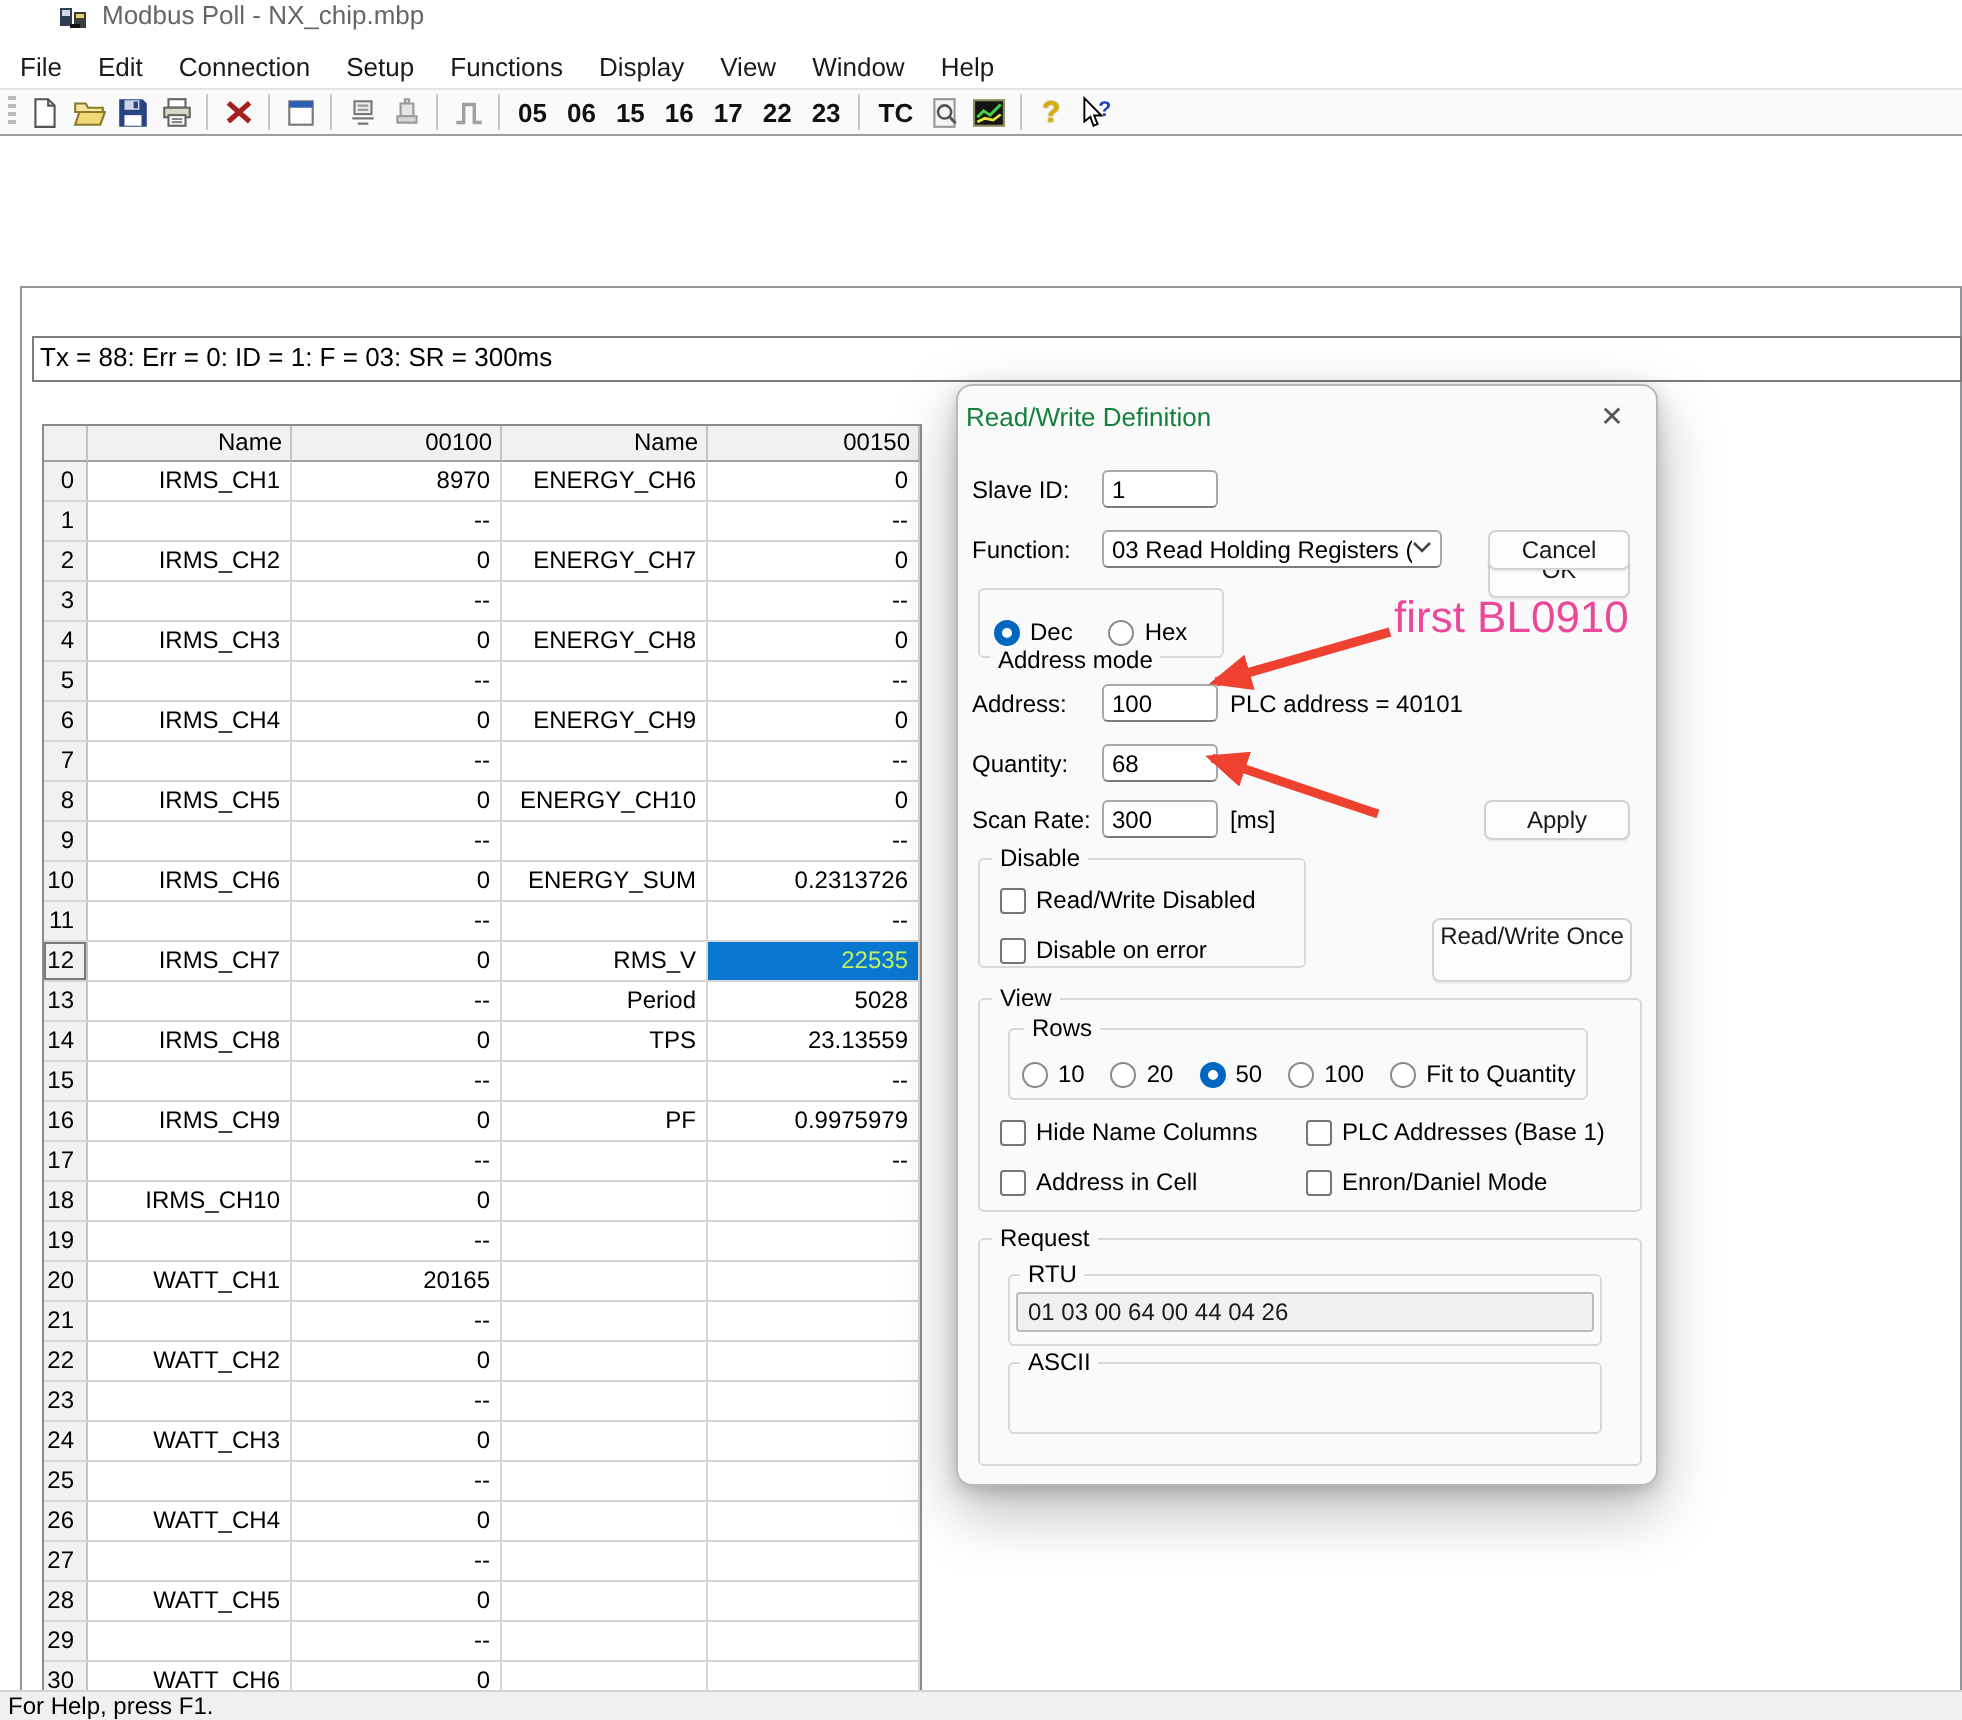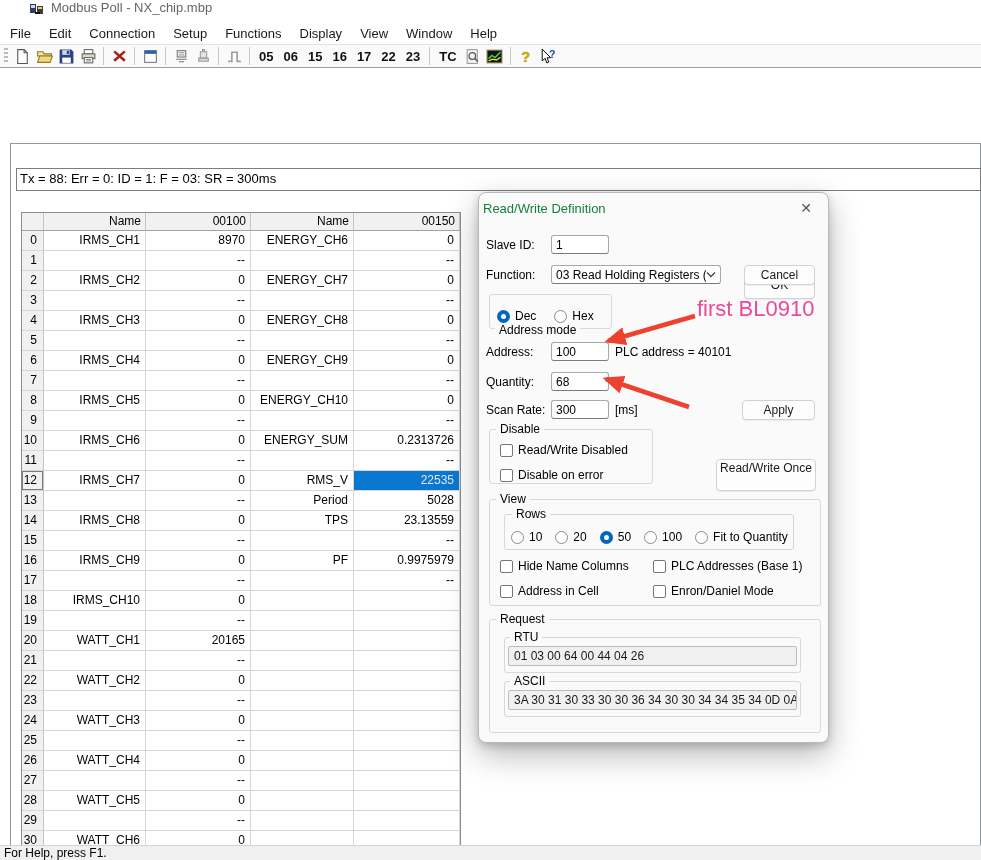--- a/index.html
+++ b/index.html
@@ -33,21 +33,21 @@
 
   .tx-strip { position:absolute; left:16px; top:100px; width:965px; height:23px; background:#fff; border:1px solid #7d7d7d; font-size:13px; color:#000; line-height:20px; padding-left:3px; }
 
   
   .grid { position:absolute; left:21px; top:144px; display:grid; grid-template-columns:22px 102px 105px 103px 106px; grid-template-rows:18px; grid-auto-rows:20px; border:1px solid #8c8c8c; background:#fff; font-size:12px; }
   .grid > div { border-right:1px solid #d6d6d6; border-bottom:1px solid #d6d6d6; overflow:hidden; white-space:nowrap; }
   .h-cell { background:#f1f1f1; border-right-color:#c4c4c4 !important; border-bottom-color:#a2a2a2 !important; text-align:right; padding:1px 4px 0 0; color:#000; }
   .c-num { background:#f1f1f1; border-right-color:#c4c4c4 !important; text-align:right; padding:2px 6px 0 0; color:#000; }
   .c-num.active { box-shadow:inset 0 0 0 1px #7a7a7a; }
   .c-name, .c-val { text-align:right; padding:2px 5px 0 0; color:#000; }
-  .c-val.selected { background:#0a77d0; color:#e5e5e5; }
+  .c-val.selected { background:#0a77d0; color:#bef264; }
 
   
   .statusbar { position:absolute; left:0; top:845px; width:981px; height:15px; background:#f0f0f0; border-top:1px solid #d4d4d4; font-size:12px; color:#000; padding:0 0 0 4px; line-height:14px; }
 
   
   .dialog { position:absolute; left:478px; top:192px; width:351px; height:551px; background:#fafafa; border:1px solid #b9b9b9; border-radius:8px; box-shadow:0 12px 32px rgba(0,0,0,.28), 0 3px 9px rgba(0,0,0,.18); z-index:10; font-size:12px; }
   .dlg-title { position:absolute; left:4px; top:8px; font-size:13px; color:#15803d; }
   .dlg-close { position:absolute; right:12px; top:5px; width:20px; height:20px; text-align:center; line-height:20px; font-size:14px; color:#555; }
   .dlg-label { position:absolute; color:#000; }
   .dlg-input { position:absolute; width:58px; height:19px; border:1px solid #a8a8a8; border-bottom-color:#7c7c7c; border-radius:3px; background:#fff; font-family:"Liberation Sans",sans-serif; font-size:12px; padding:0 0 0 4px; color:#000; }
@@ -515,21 +515,20 @@
         </span>
       </div>
 
     <div class="groupbox" style="left:10px;top:426px;width:332px;height:114px;"></div>
     <span class="gb-legend" style="left:17px;top:420px;">Request</span>
     <div class="groupbox" style="left:25px;top:444px;width:297px;height:36px;"></div>
     <span class="gb-legend" style="left:31px;top:438px;">RTU</span>
     <div class="req-field" style="left:29px;top:453px;width:289px;">01 03 00 64 00 44 04 26</div>
     <div class="groupbox" style="left:25px;top:488px;width:297px;height:36px;"></div>
     <span class="gb-legend" style="left:31px;top:482px;">ASCII</span>
-    <div class="req-field" style="left:29px;top:497px;width:289px;">3A 30 31 30 33 30 30 36 34 30 30 34 34 35 34 0D 0A</div>
   </div>
 
   <div class="annotation-text">first BL0910</div>
   <svg class="overlay">
     <defs>
       <marker id="ah" markerWidth="4.6" markerHeight="4" refX="3.8" refY="2" orient="auto">
         <path d="M0 0L4.6 2L0 4z" fill="#ee4130"></path>
       </marker>
     </defs>
     <line x1="695" y1="316" x2="608" y2="341" stroke="#ee4130" stroke-width="4.6" marker-end="url(#ah)"></line>

